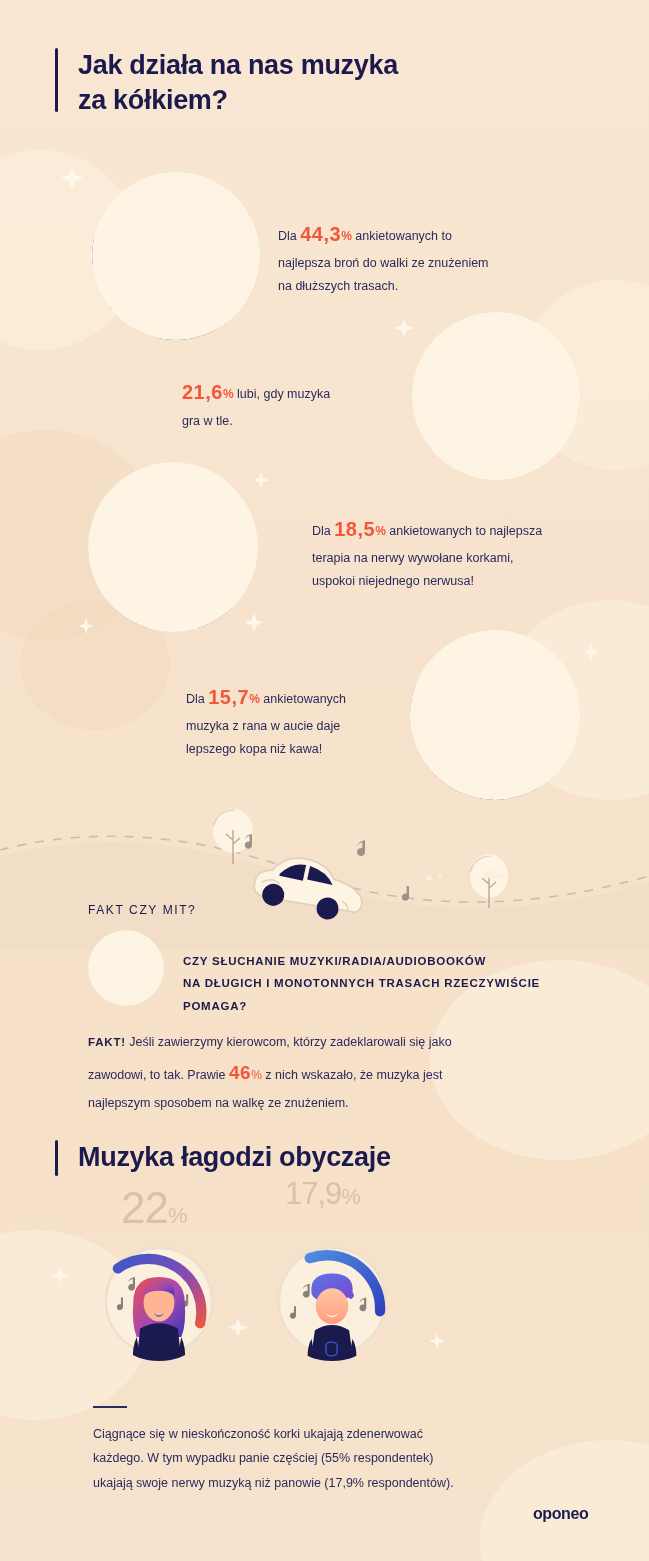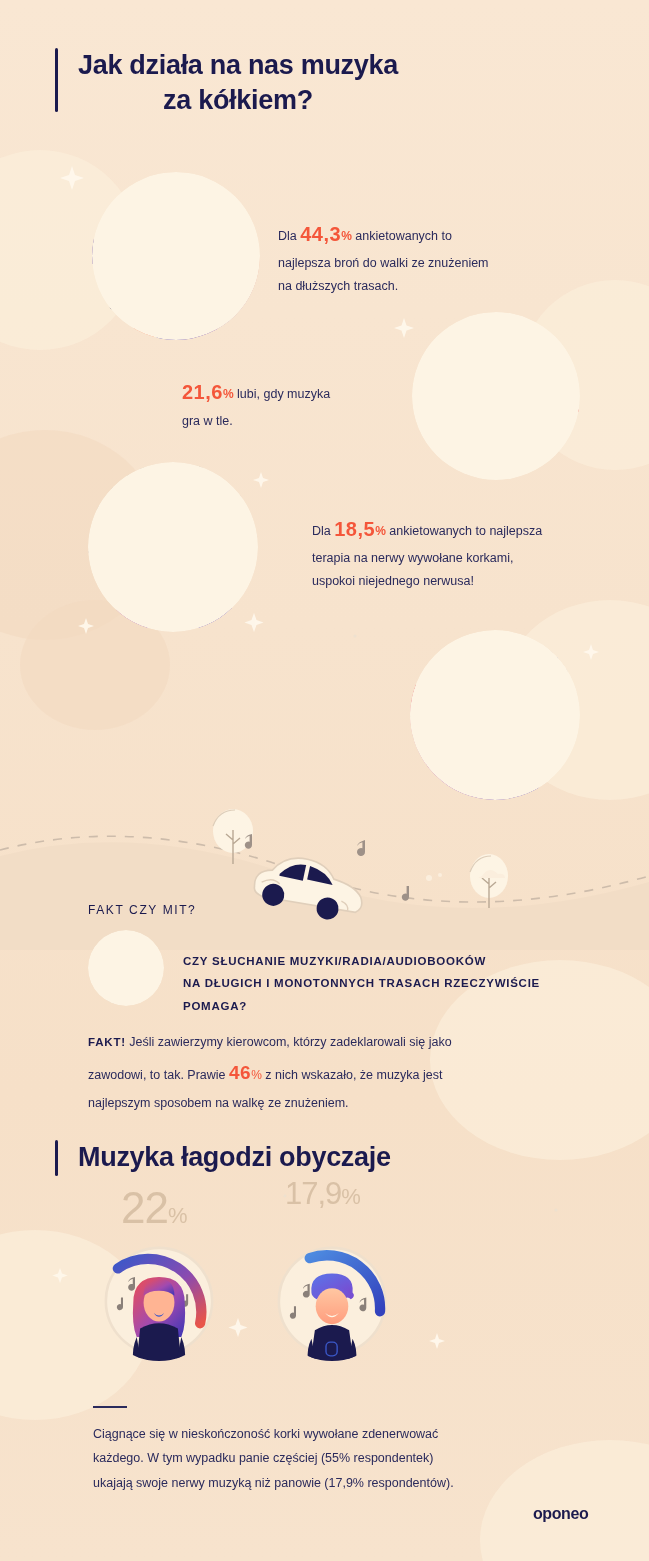--- a/index.html
+++ b/index.html
@@ -21,21 +21,21 @@
 
   
   .blob { position:absolute; border-radius:50%; background:#fbeeda; opacity:.75; }
   .blob.dim { background:#f2d8bf; opacity:.55; }
 
   
   .head-wrap { position:absolute; display:flex; align-items:flex-start; }
   .rule { width:3px; background:#1b1a4e; border-radius:2px; margin-right:20px; flex:none; }
   h1 {
     margin:0; color:#1b1a4e; font-size:27px; line-height:1.28;
-    font-weight:800; letter-spacing:-.3px; font-family:"Liberation Sans", sans-serif;text-align:center;
+    font-weight:800; letter-spacing:-.3px; font-family:"Liberation Sans", sans-serif;
   }
 
   
   .stat { position:absolute; color:#2a2a5c; font-size:12.5px; line-height:1.82; }
   .stat .num { color:#f4563a; font-size:20px; font-weight:700; letter-spacing:.5px; vertical-align:-1px; }
   .stat .pct { color:#f4563a; font-size:12px; font-weight:600; }
 
   
   .circ { position:absolute; border-radius:50%; overflow:hidden; }
   .circ-bg { position:absolute; inset:0; border-radius:50%; background:#fdf4e4; }
@@ -430,20 +430,27 @@
         <rect x="136" y="22" width="21" height="34" rx="4" fill="#fdf4e4" stroke="#ddd0c0" stroke-width="1.6"></rect>
         <rect x="142" y="18" width="9" height="4" rx="1.6" fill="#ddd0c0"></rect>
         <path d="M148 26 l-7 12 5 0 -3 10 8 -13 -5 0z" fill="#3b5fe0"></path>
         <g stroke="#ddd0c0" stroke-width="1.5">
             <path d="M139 46 L154 46 M139 50 L154 50"></path>
           </g>
       </g>
     </svg>
   </div>
 
+  <div class="stat" style="left:186px;top:679px;width:230px;">
+    <span>Dla</span>
+    <span class="num">15,7</span><span class="pct">%</span>
+    <span>ankietowanych</span><br>
+    <span>muzyka z rana w aucie daje</span><br>
+    <span>lepszego kopa niż kawa!</span>
+  </div>
 
   <svg style="position:absolute;left:0;top:790px;width:649px;height:160px" viewBox="0 0 649 160">
     <path d="M0 66 q140 -36 300 22 q160 58 349 4 L649 160 L0 160z" fill="#f2ddc6"></path>
     <path d="M0 60 q140 -36 300 22 q160 58 349 4" stroke="#cdbcab" stroke-width="1.6" fill="none" stroke-dasharray="9 9"></path>
 
     <g>
       <ellipse cx="233" cy="41" rx="20" ry="22" fill="#fdf4e4"></ellipse>
       <path d="M233 40 L233 74 M233 50 L226 44 M233 54 L240 48" stroke="#b9a894" stroke-width="1.4" fill="none"></path>
       <path d="M213 36 q6 -16 22 -16" stroke="#ddcdb9" stroke-width="1.2" fill="none"></path>
     </g>
@@ -591,20 +598,20 @@
       <path d="M62 84 q8 10 16 0 q-8 7 -16 0z" fill="#fdf4e4"></path>
       <path d="M50 104 q20 -12 40 0 l5 36 -50 0z" fill="#1b1a4e"></path>
       <path d="M46 114 q-6 12 -4 26 l10 0 q-4 -14 -6 -26z" fill="#1b1a4e"></path>
       <path d="M94 114 q6 12 4 26 l-10 0 q4 -14 6 -26z" fill="#1b1a4e"></path>
       <rect x="63" y="118" width="13" height="16" rx="5" fill="none" stroke="#3b58c9" stroke-width="1.6"></rect>
     </svg>
   </div>
 
   <div class="divider" style="left:93px;top:1406px;"></div>
   <div class="body-p" style="left:93px;top:1422px;width:480px;">
-    <span>Ciągnące się w nieskończoność korki wywołane zdenerwować</span><br>
+    <span>Ciągnące się w nieskończoność korki ukajają zdenerwować</span><br>
     <span>każdego. W tym wypadku panie częściej (55% respondentek)</span><br>
     <span>ukajają swoje nerwy muzyką niż panowie (17,9% respondentów).</span>
   </div>
 
   <div class="logo" style="left:533px;top:1505px;">oponeo</div>
 
 </div>
 
 </body></html>

